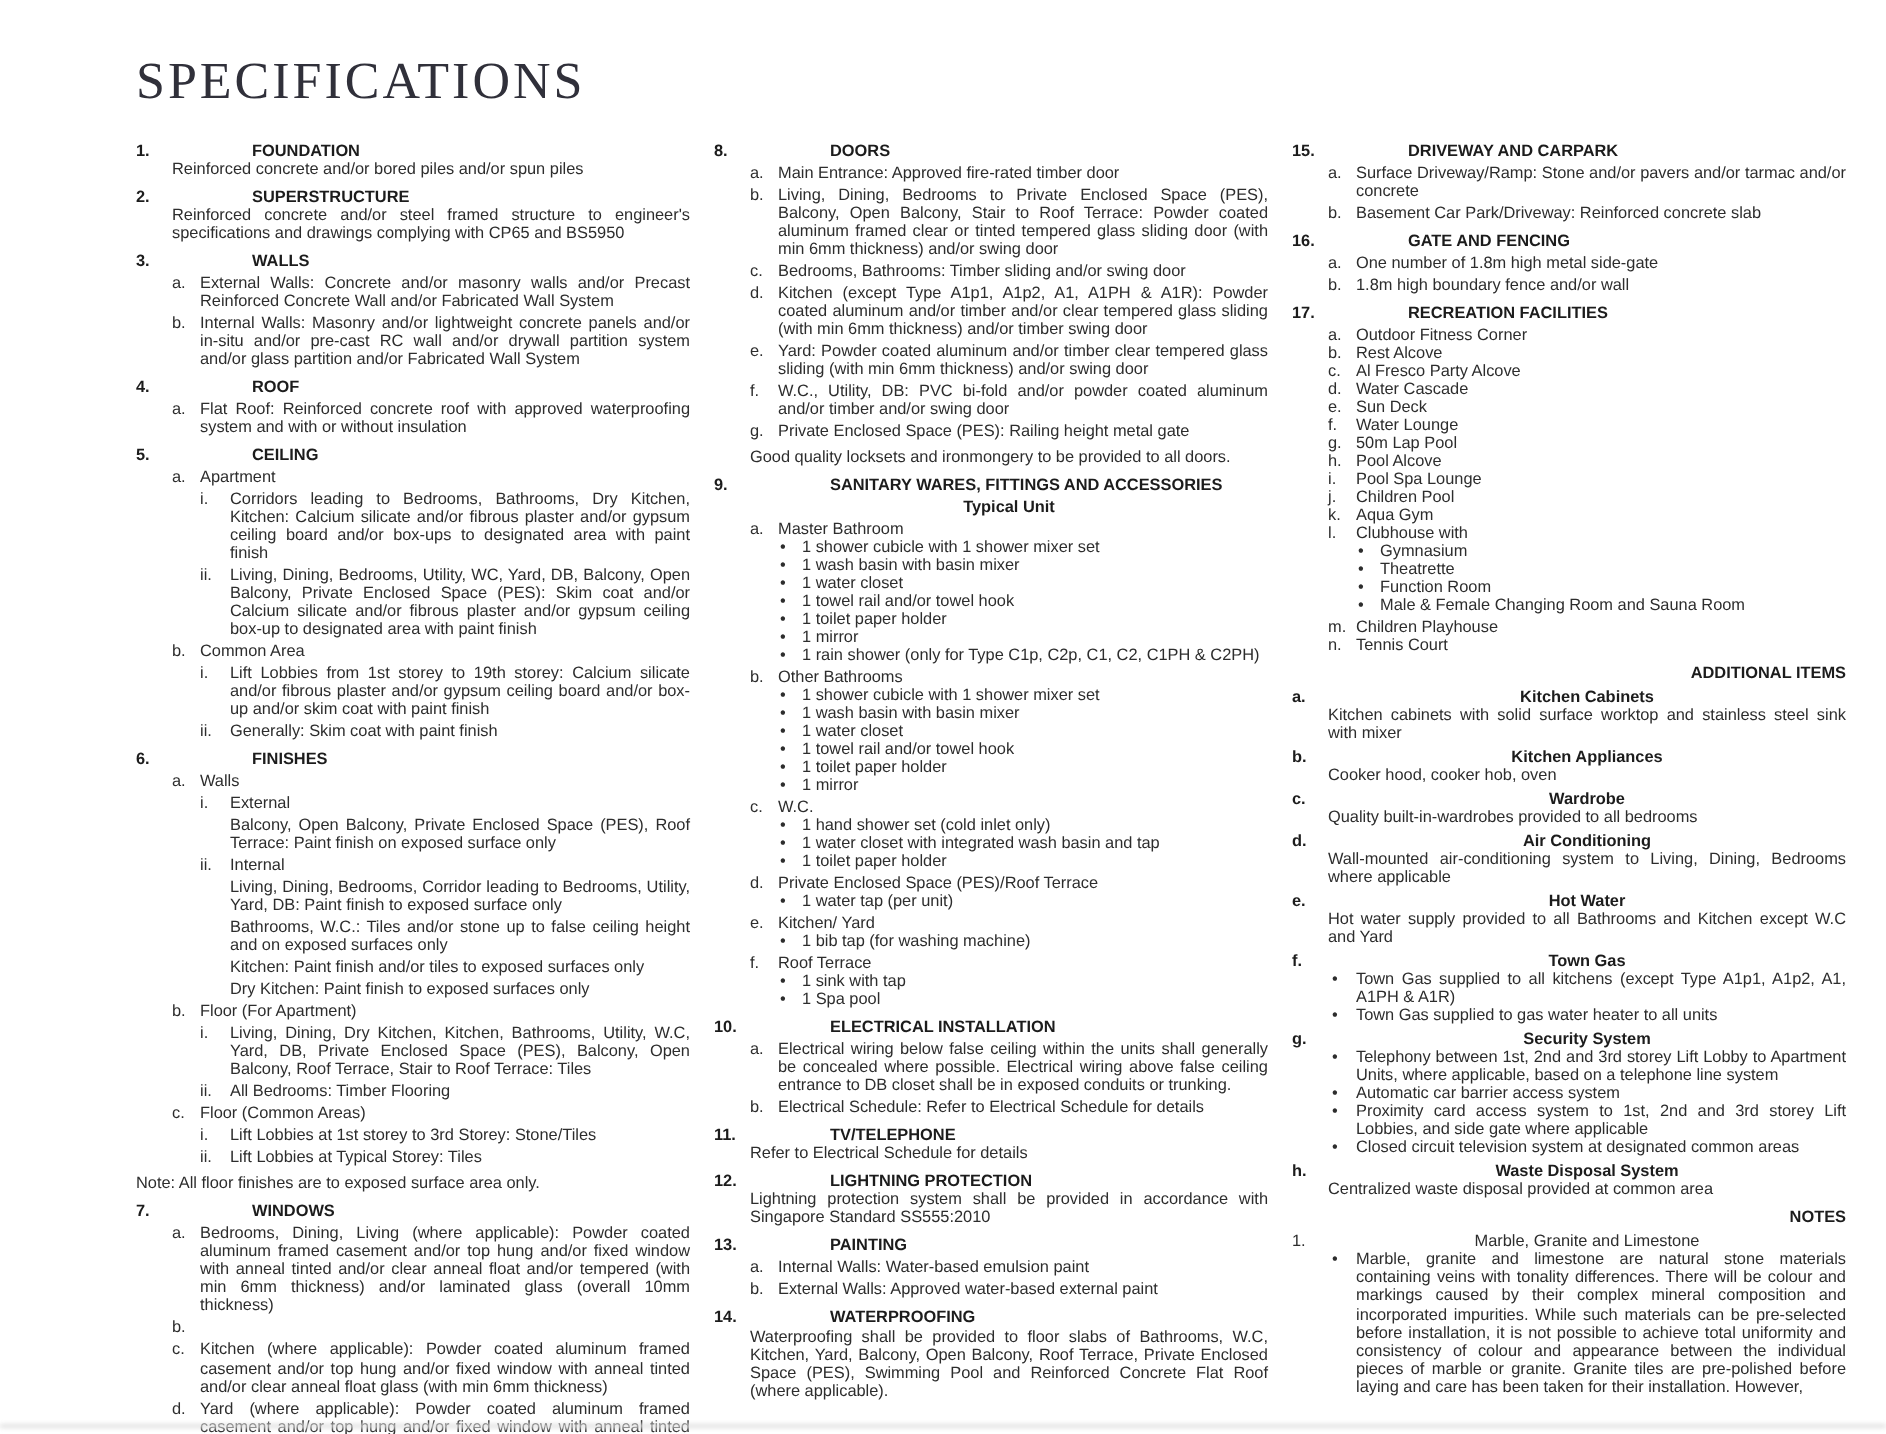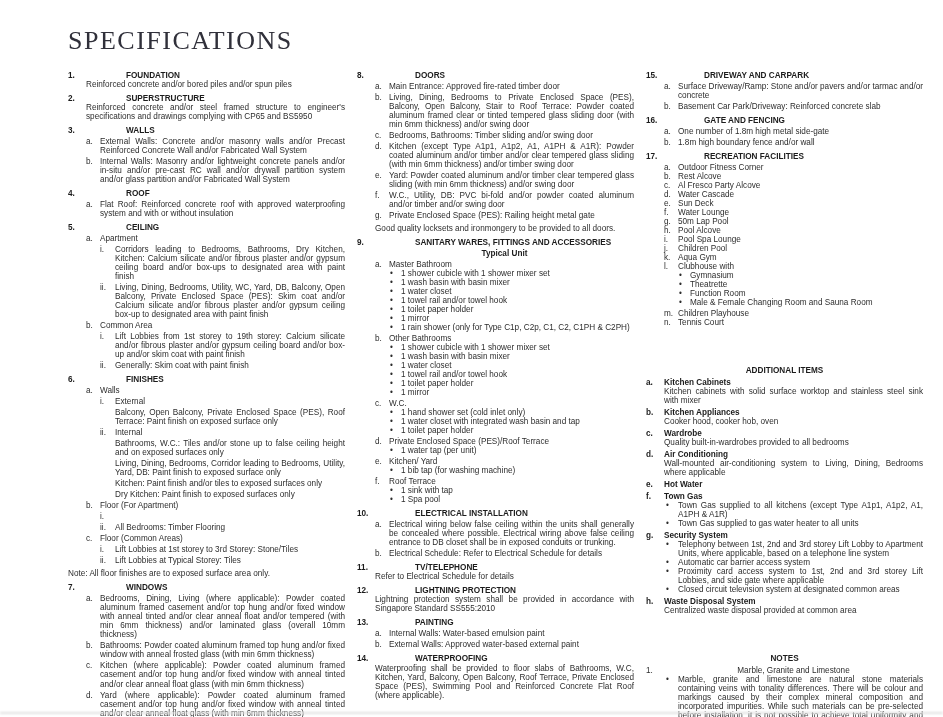--- a/index.html
+++ b/index.html
@@ -52,25 +52,25 @@
   .r .mk { width: 15px; }
 
   .pr   { padding-left: 47px; margin-top: 2px; }
 
   .br   { padding-left: 33px; }
   .br .mk { width: 11px; }
 
   .note { margin-top: 4px; align-items: center; }
 
   .head { font-weight: bold; color: #1c1c1c; margin-top: 5px; }
-  .head .tx { text-align: center; margin-top: 34px; }
+  .head .tx { text-align: right; }
 
   .ab   { font-weight: bold; color: #1c1c1c; margin-top: 3px; }
   .ab .mk { width: 18px; }
-  .ab .tx { text-align: left; }
+  .ab .tx { text-align: center; }
 
   .n    { margin-top: 3px; }
   .n .mk { width: 18px; }
   .n .tx { text-align: center; }
 
   .ba   { padding-left: 20px; }
   .ba .mk { width: 12px; }
 
   .page-edge {
     position: absolute;
@@ -162,37 +162,38 @@
           <span class="tx">External</span>
         </div>
         <div class="blk pr">
           <span class="tx">Balcony, Open Balcony, Private Enclosed Space (PES), Roof Terrace: Paint finish on exposed surface only</span>
         </div>
         <div class="blk r">
           <span class="mk">ii.</span>
           <span class="tx">Internal</span>
         </div>
         <div class="blk pr">
+          <span class="tx">Living, Dining, Bedrooms, Corridor leading to Bedrooms, Utility, Yard, DB: Paint finish to exposed surface only</span>
+        </div>
+        <div class="blk pr">
           <span class="tx">Bathrooms, W.C.: Tiles and/or stone up to false ceiling height and on exposed surfaces only</span>
-        </div>
-        <div class="blk pr">
-          <span class="tx">Living, Dining, Bedrooms, Corridor leading to Bedrooms, Utility, Yard, DB: Paint finish to exposed surface only</span>
         </div>
         <div class="blk pr">
           <span class="tx">Kitchen: Paint finish and/or tiles to exposed surfaces only</span>
         </div>
         <div class="blk pr">
           <span class="tx">Dry Kitchen: Paint finish to exposed surfaces only</span>
         </div>
         <div class="blk a">
           <span class="mk">b.</span>
           <span class="tx">Floor (For Apartment)</span>
         </div>
         <div class="blk r">
           <span class="mk">i.</span>
+          <span class="tx">Living, Dining, Dry Kitchen, Kitchen, Bathrooms, Utility, W.C, Yard, DB, Private Enclosed Space (PES), Balcony, Open Balcony, Roof Terrace, Stair to Roof Terrace: Tiles</span>
         </div>
         <div class="blk r">
           <span class="mk">ii.</span>
           <span class="tx">All Bedrooms: Timber Flooring</span>
         </div>
         <div class="blk a">
           <span class="mk">c.</span>
           <span class="tx">Floor (Common Areas)</span>
         </div>
         <div class="blk r">
@@ -209,21 +210,20 @@
         <div class="blk sec">
           <span class="mk">7.</span>
           <span class="tx">WINDOWS</span>
         </div>
         <div class="blk a">
           <span class="mk">a.</span>
           <span class="tx">Bedrooms, Dining, Living (where applicable): Powder coated aluminum framed casement and/or top hung and/or fixed window with anneal tinted and/or clear anneal float and/or tempered (with min 6mm thickness) and/or laminated glass (overall 10mm thickness)</span>
         </div>
         <div class="blk a">
           <span class="mk">b.</span>
-          <span class="tx">Bathrooms: Powder coated aluminum framed top hung and/or fixed window with anneal frosted glass (with min 6mm thickness)</span>
         </div>
         <div class="blk a">
           <span class="mk">c.</span>
           <span class="tx">Kitchen (where applicable): Powder coated aluminum framed casement and/or top hung and/or fixed window with anneal tinted and/or clear anneal float glass (with min 6mm thickness)</span>
         </div>
         <div class="blk a">
           <span class="mk">d.</span>
           <span class="tx">Yard (where applicable): Powder coated aluminum framed casement and/or top hung and/or fixed window with anneal tinted and/or clear anneal float glass (with min 6mm thickness)</span>
         </div>
       </div>
@@ -548,20 +548,23 @@
         <div class="blk ab">
           <span class="mk">d.</span>
           <span class="tx">Air Conditioning</span>
         </div>
         <div class="blk p">
           <span class="tx">Wall-mounted air-conditioning system to Living, Dining, Bedrooms where applicable</span>
         </div>
         <div class="blk ab">
           <span class="mk">e.</span>
           <span class="tx">Hot Water</span>
+        </div>
+        <div class="blk p">
+          <span class="tx">Hot water supply provided to all Bathrooms and Kitchen except W.C and Yard</span>
         </div>
         <div class="blk ab">
           <span class="mk">f.</span>
           <span class="tx">Town Gas</span>
         </div>
         <div class="blk ba">
           <span class="mk">•</span>
           <span class="tx">Town Gas supplied to all kitchens (except Type A1p1, A1p2, A1, A1PH &amp; A1R)</span>
         </div>
         <div class="blk ba">

